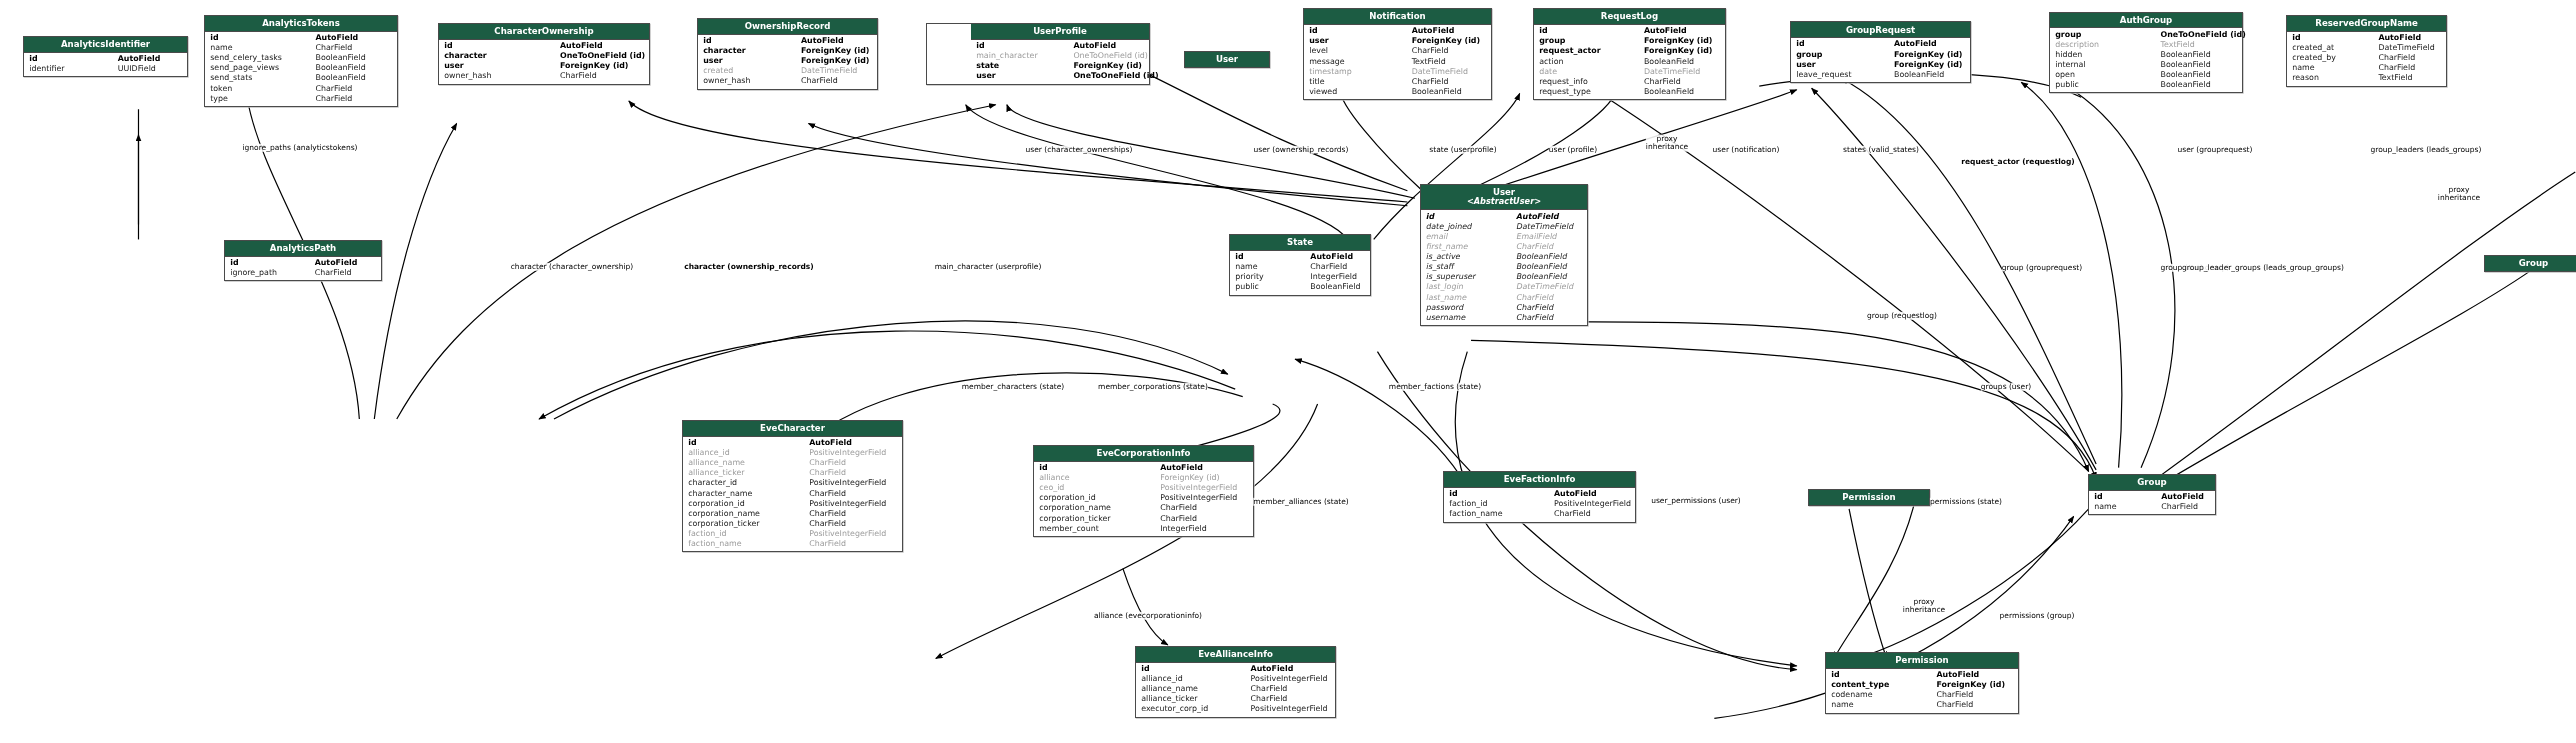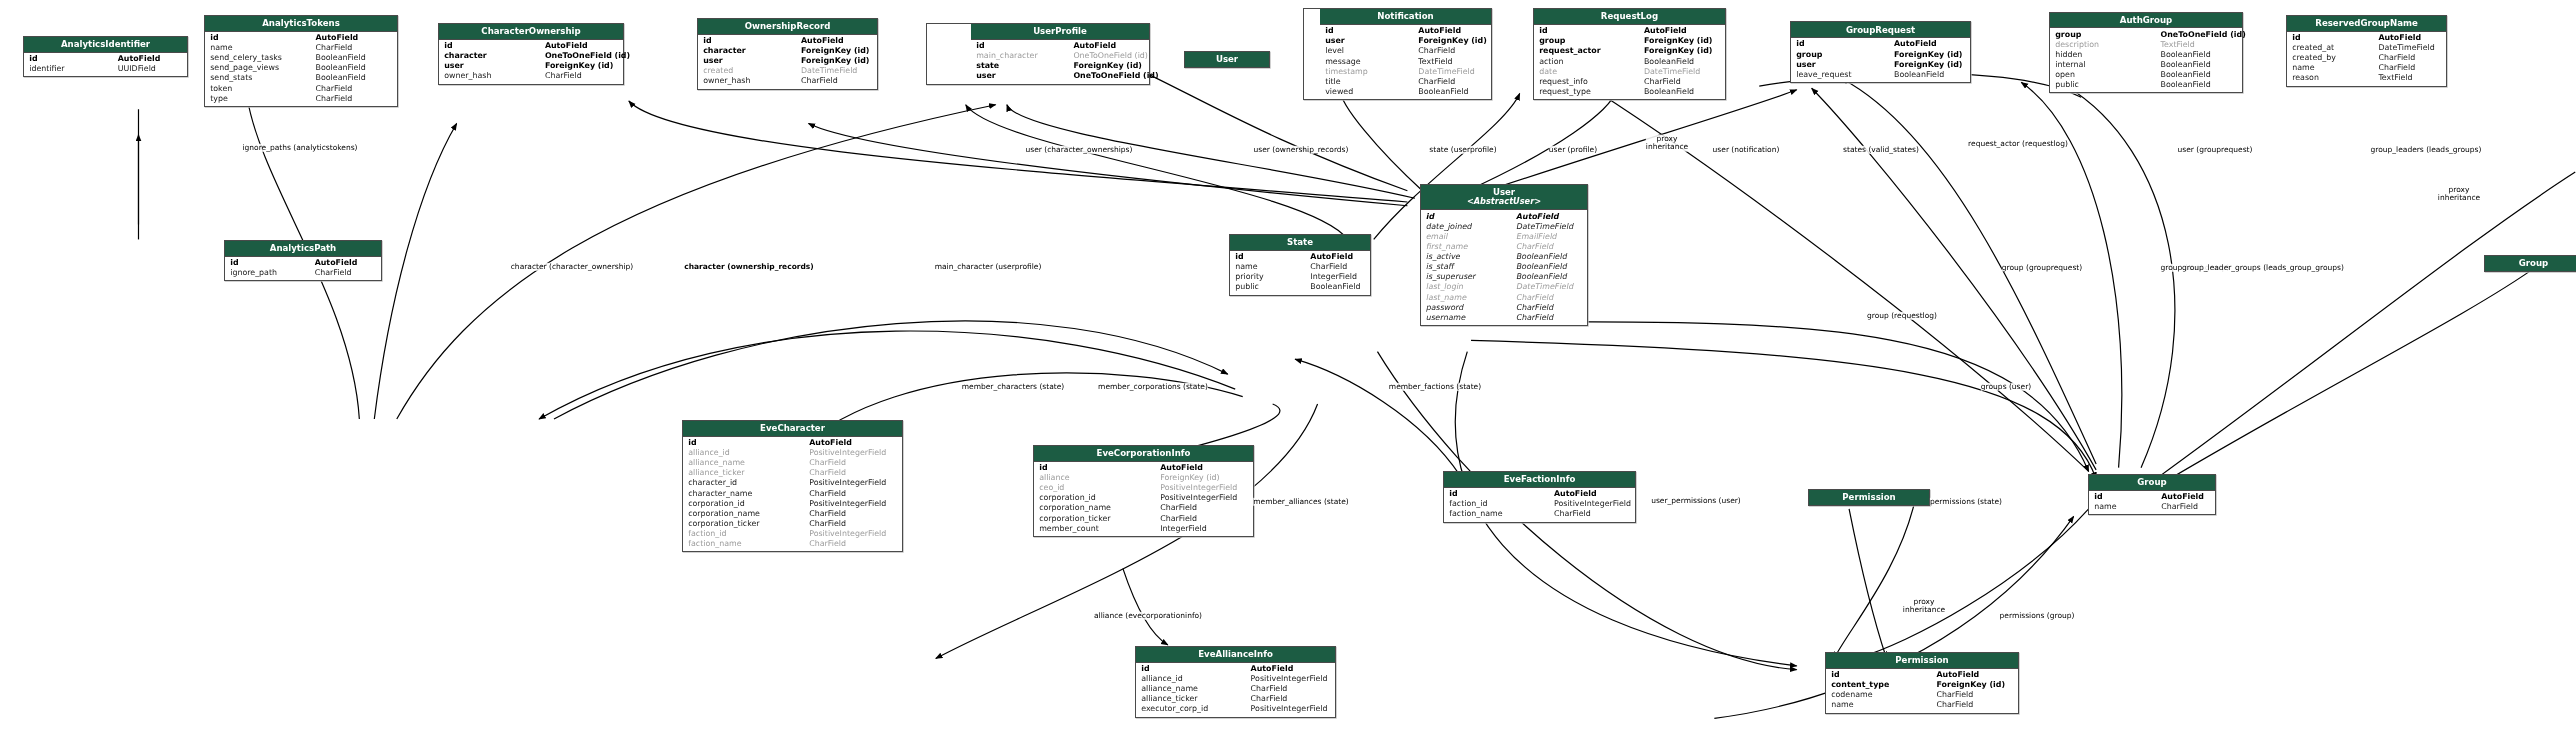--- a/index.html
+++ b/index.html
@@ -216,21 +216,21 @@
           <div class="field-row f-pk">
             <span class="fname">id</span>
             <span class="ftype">AutoField</span>
           </div>
           <div class="field-row f-norm">
             <span class="fname">ignore_path</span>
             <span class="ftype">CharField</span>
           </div>
         </div>
       </div>
-      <div class="entity" style="left: 438px; top: 23px; width: 186px;">
+      <div class="entity" style="left: 438px; top: 23px; width: 212px;">
         <div class="entity-title">CharacterOwnership</div>
         <div class="entity-body">
           <div class="field-row f-req">
             <span class="fname">id</span>
             <span class="ftype">AutoField</span>
           </div>
           <div class="field-row f-req">
             <span class="fname">character</span>
             <span class="ftype">OneToOneField (id)</span>
           </div>
@@ -286,21 +286,21 @@
           </div>
           <div class="field-row f-req">
             <span class="fname">user</span>
             <span class="ftype">OneToOneField (id)</span>
           </div>
         </div>
       </div>
       <div class="entity title-only" style="left: 1184px; top: 51px; width: 86px;">
         <div class="entity-title">User</div>
       </div>
-      <div class="entity" style="left: 1303px; top: 8.2px; width: 189px; padding-left: 16px;">
+      <div class="entity" style="left: 1303px; top: 8.2px; width: 189px;">
         <div class="entity-title">Notification</div>
         <div class="entity-body">
           <div class="field-row f-req">
             <span class="fname">id</span>
             <span class="ftype">AutoField</span>
           </div>
           <div class="field-row f-req">
             <span class="fname">user</span>
             <span class="ftype">ForeignKey (id)</span>
           </div>
@@ -675,21 +675,21 @@
       <div class="edge-label" style="white-space: nowrap; left: 749px; top: 267px; transform: translate(-50%, -50%); font-weight: bold;">character (ownership_records)</div>
       <div class="edge-label" style="white-space: nowrap; left: 988px; top: 267px; transform: translate(-50%, -50%);">main_character (userprofile)</div>
       <div class="edge-label" style="white-space: nowrap; left: 1079px; top: 150px; transform: translate(-50%, -50%);">user (character_ownerships)</div>
       <div class="edge-label" style="white-space: nowrap; left: 1301px; top: 150px; transform: translate(-50%, -50%);">user (ownership_records)</div>
       <div class="edge-label" style="white-space: nowrap; left: 1463px; top: 150px; transform: translate(-50%, -50%);">state (userprofile)</div>
       <div class="edge-label" style="white-space: nowrap; left: 1573px; top: 150px; transform: translate(-50%, -50%); text-align: center;">user (profile)</div>
       <div class="edge-label" style="white-space: pre; left: 1667px; top: 143px; transform: translate(-50%, -50%);">proxy
 inheritance</div>
       <div class="edge-label" style="white-space: nowrap; left: 1746px; top: 150px; transform: translate(-50%, -50%);">user (notification)</div>
       <div class="edge-label" style="white-space: nowrap; left: 1881px; top: 150px; transform: translate(-50%, -50%);">states (valid_states)</div>
-      <div class="edge-label" style="white-space: nowrap; left: 2018px; top: 144px; transform: translate(-50%, -50%);">request_actor (requestlog)</div>
+      <div class="edge-label" style="white-space: nowrap; left: 2018px; top: 162px; transform: translate(-50%, -50%); font-weight: bold;">request_actor (requestlog)</div>
       <div class="edge-label" style="white-space: nowrap; left: 2215px; top: 150px; transform: translate(-50%, -50%);">user (grouprequest)</div>
       <div class="edge-label" style="white-space: nowrap; left: 2426px; top: 150px; transform: translate(-50%, -50%);">group_leaders (leads_groups)</div>
       <div class="edge-label" style="white-space: nowrap; left: 1013px; top: 387px; transform: translate(-50%, -50%); text-align: center;">member_characters (state)</div>
       <div class="edge-label" style="white-space: nowrap; left: 1153px; top: 387px; transform: translate(-50%, -50%);">member_corporations (state)</div>
       <div class="edge-label" style="white-space: nowrap; left: 1435px; top: 387px; transform: translate(-50%, -50%);">member_factions (state)</div>
       <div class="edge-label" style="white-space: nowrap; left: 1301px; top: 502px; transform: translate(-50%, -50%);">member_alliances (state)</div>
       <div class="edge-label" style="white-space: nowrap; left: 2006px; top: 387px; transform: translate(-50%, -50%);">groups (user)</div>
       <div class="edge-label" style="white-space: nowrap; left: 1902px; top: 268px; transform: translate(-50%, -50%); margin-top: 48px;">group (requestlog)</div>
       <div class="edge-label" style="white-space: nowrap; left: 2042px; top: 268px; transform: translate(-50%, -50%);">group (grouprequest)</div>
       <div class="edge-label" style="white-space: nowrap; left: 2195px; top: 268px; transform: translate(-50%, -50%);">group (authgroup)</div>

